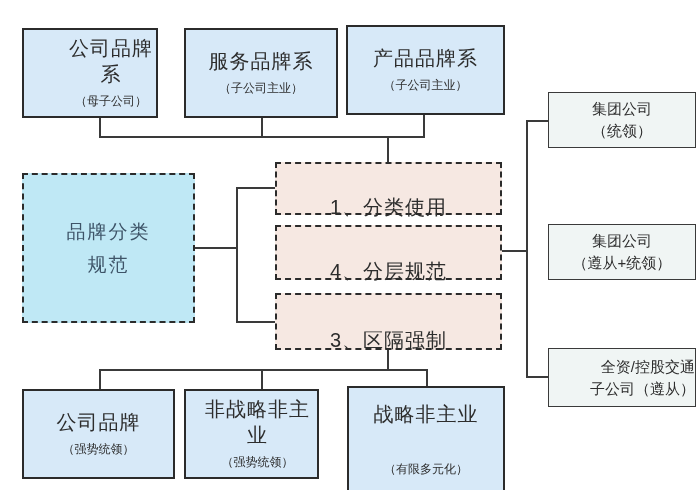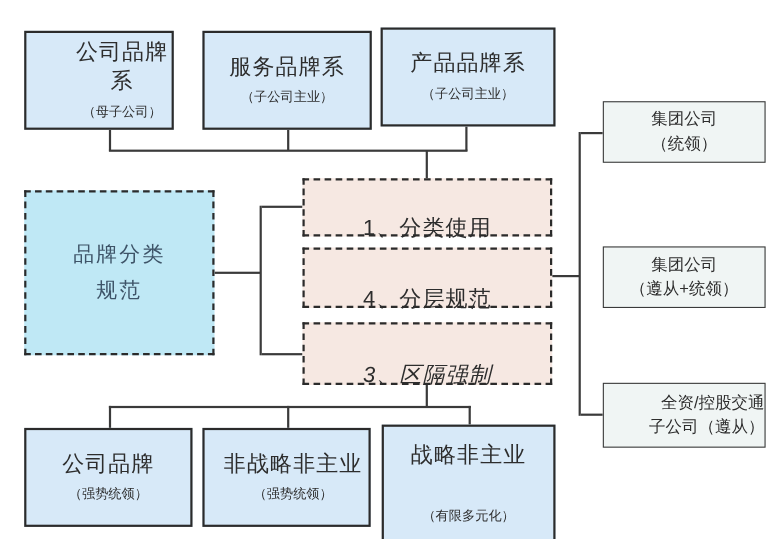--- a/index.html
+++ b/index.html
@@ -116,42 +116,42 @@
     <div class="cyan-text">品牌分类</div>
     <div class="cyan-text">规范</div>
   </div>
 
   <div class="box box-pink" style="left:275px;top:162px;width:227px;height:53px;">
     <div class="rule-text">1、分类使用</div>
   </div>
   <div class="box box-pink" style="left:275px;top:225px;width:227px;height:55px;">
     <div class="rule-text">4、分层规范</div>
   </div>
-  <div class="box box-pink" style="left:275px;top:293px;width:227px;height:57px;font-style:italic;">
+  <div class="box box-pink" style="left:275px;top:293px;width:227px;height:57px;">
     <div class="rule-text">3、区隔强制</div>
   </div>
 
   <div class="box box-light" style="left:548px;top:92px;width:148px;height:56px;">
     <div class="r1">集团公司</div>
     <div class="r2">（统领）</div>
   </div>
   <div class="box box-light" style="left:548px;top:224px;width:148px;height:56px;">
     <div class="r1">集团公司</div>
     <div class="r2">（遵从+统领）</div>
   </div>
   <div class="box box-light" style="left:548px;top:348px;width:148px;height:59px;align-items:flex-end;">
     <div class="r1">全资/控股交通</div>
     <div class="r2">子公司（遵从）</div>
   </div>
 
   <div class="box box-blue" style="left:22px;top:389px;width:153px;height:90px;">
     <div class="t1">公司品牌</div>
     <div class="t2">（强势统领）</div>
   </div>
-  <div class="box box-blue" style="left:184px;top:389px;width:153px;height:90px;padding-left:12px;">
+  <div class="box box-blue" style="left:184px;top:389px;width:135px;height:90px;padding-left:12px;">
     <div class="t1">非战略非主业</div>
     <div class="t2">（强势统领）</div>
   </div>
   <div class="box box-blue" style="left:347px;top:386px;width:158px;height:108px;gap:28px;">
     <div class="t1">战略非主业</div>
     <div class="t2">（有限多元化）</div>
   </div>
 
 </div>
 

